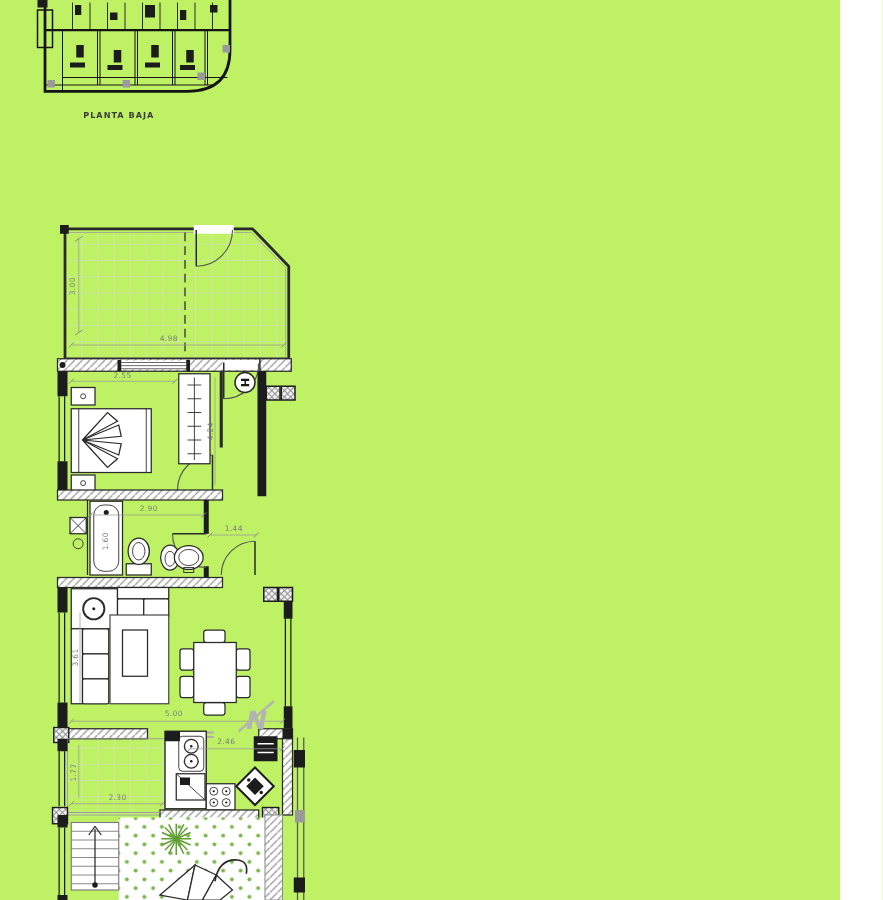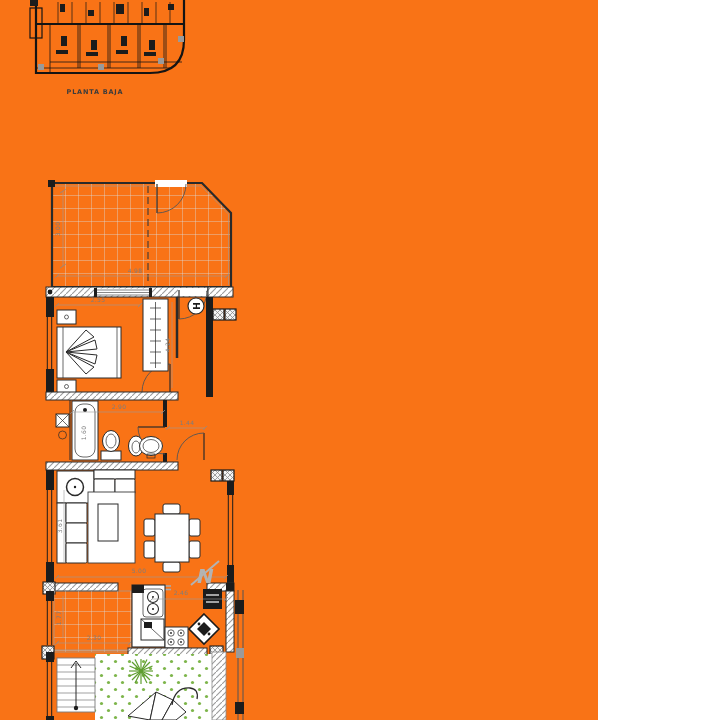--- a/index.html
+++ b/index.html
@@ -1,16 +1,16 @@
 <!DOCTYPE html>
 <html><head>
 <meta charset="utf-8">
 <style>
   html,body{margin:0;padding:0;background:#ffffff;}
-  .canvas{position:relative;width:598px;height:720px;background:#f97316;overflow:hidden;
+  .canvas{position:relative;width:672px;height:720px;background:#bef264;overflow:hidden;
           font-family:"DejaVu Sans", sans-serif;}
   svg{display:block;}
   text{font-family:"DejaVu Sans", sans-serif;}
   .dim{fill:#7d7d7d;font-size:6px;letter-spacing:.3px;}
   .dimline{stroke:#9a9a9a;stroke-width:.6;}
   .tick{stroke:#8a8a8a;stroke-width:.8;}
   .furn{fill:#ffffff;stroke:#2a2a2a;stroke-width:1;}
   .thin{fill:none;stroke:#2a2a2a;stroke-width:.7;}
   .door{fill:none;stroke:#555;stroke-width:.9;}
   .leaf{stroke:#2a2a2a;stroke-width:1.2;}

